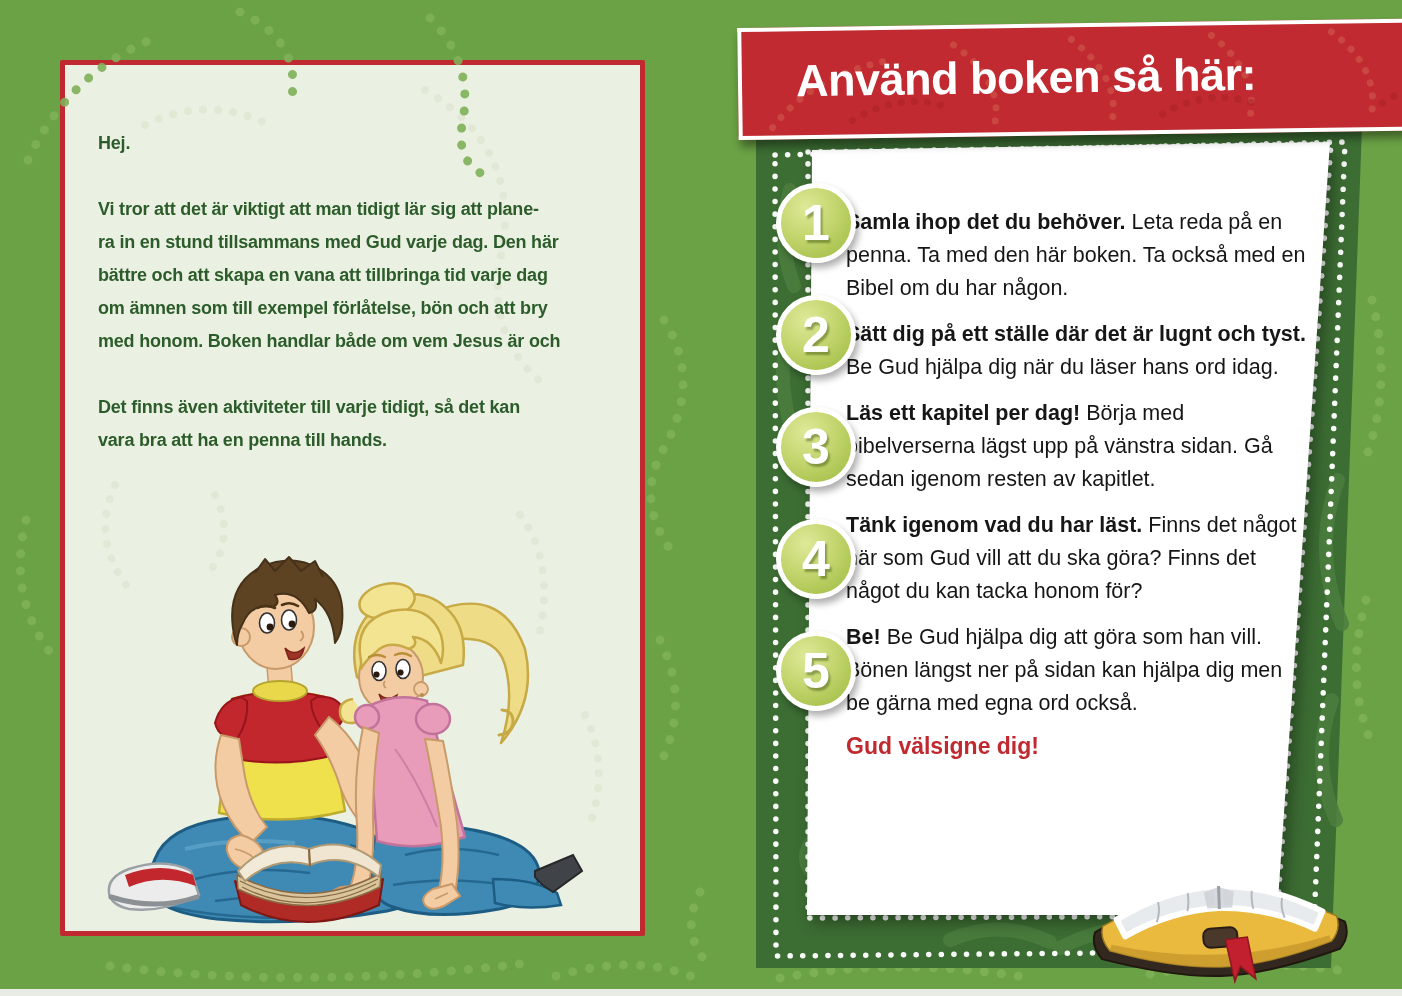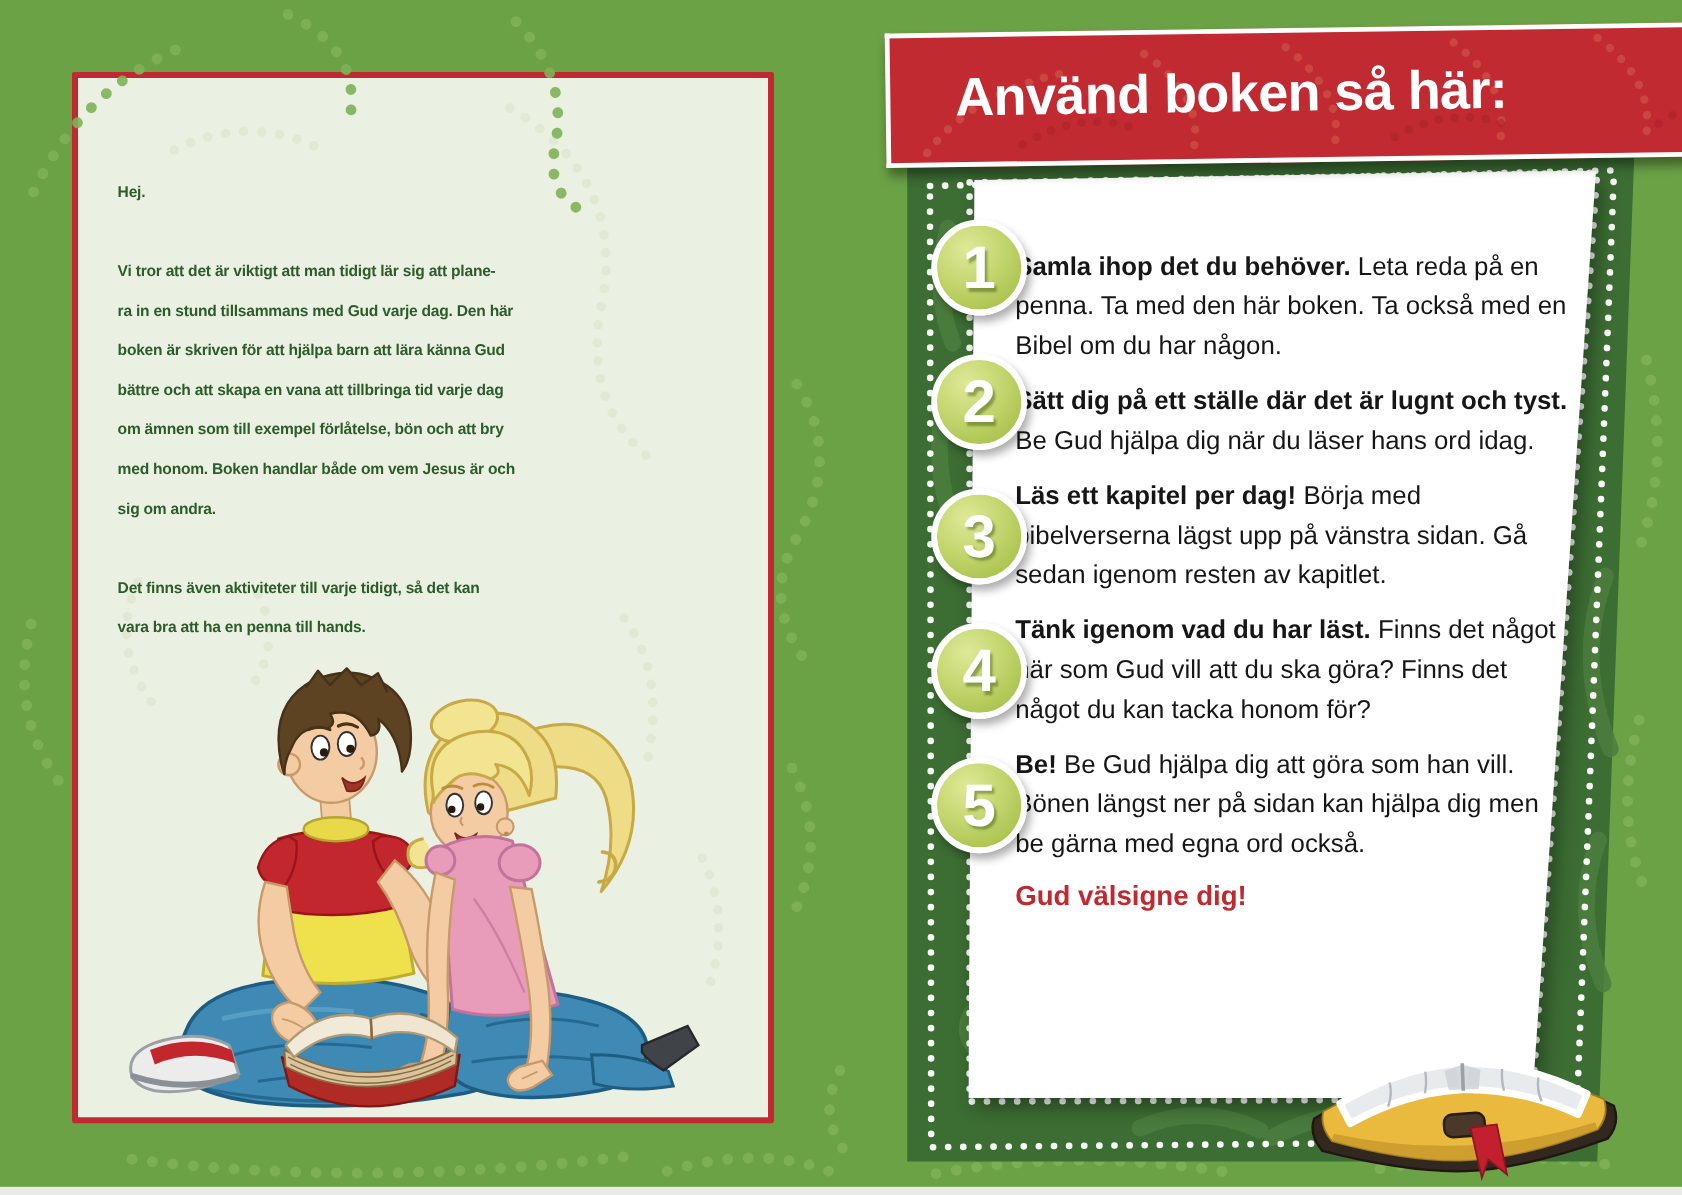--- a/index.html
+++ b/index.html
@@ -10,22 +10,22 @@
   }
   svg{display:block}
 
   
   .intro-card{
     position:absolute;left:60px;top:60px;width:575px;height:866px;
     background:#ebf1e2;border:5px solid #c0292f;border-radius:2px;
   }
   .card-deco{position:absolute;left:0;top:0;}
   .card-text{
-    position:absolute;left:33px;top:78px;width:515px;
-    color:#2d5c2b;font-weight:bold;font-size:13px;line-height:33px;
+    position:absolute;left:33px;top:62px;width:515px;
+    color:#2d5c2b;font-weight:bold;font-size:18px;line-height:33px;
     letter-spacing:-0.2px;white-space:nowrap;
   }
   .card-text .greet{margin-bottom:33px;}
   .card-text .gap{height:33px;}
   .kids{position:absolute;left:30px;top:484px;width:545px;height:385px;}
 
   
   .deco-layer{position:absolute;left:0;top:0;z-index:1;}
   .panel-layer{position:absolute;left:0;top:0;z-index:2;}
 
@@ -173,25 +173,23 @@
         <path d="M150,430 Q170,470 146,505"></path>
         <path d="M80,60 Q140,30 200,58"></path>
         <path d="M520,650 Q545,700 525,760"></path>
       </g>
     </svg>
 
     <div class="card-text">
       <div class="greet">Hej.</div>
       <div>Vi tror att det är viktigt att man tidigt lär sig att plane-</div>
       <div>ra in en stund tillsammans med Gud varje dag.  Den här</div>
-      <div>boken är skriven för att hjälpa barn att lära känna Gud</div>
       <div>bättre och att skapa en vana att tillbringa tid varje dag</div>
       <div>om ämnen som till exempel förlåtelse, bön och att bry</div>
       <div>med honom. Boken handlar både om vem Jesus är och</div>
-      <div>sig om andra.</div>
       <div class="gap"></div>
       <div>Det finns även aktiviteter till varje tidigt, så det kan</div>
       <div>vara bra att ha en penna till hands.</div>
     </div>
 
     <svg class="kids" width="545" height="385" viewBox="0 0 545 385" aria-hidden="true">
 
       <path d="M60,310 Q72,278 128,270 Q208,258 272,282 Q330,298 336,326 Q338,352 292,362 Q200,378 122,370 Q58,362 54,338 Q54,322 60,310 Z" fill="#3f8ab5" stroke="#1d5d84" stroke-width="3" stroke-linejoin="round"></path>
       <path d="M100,330 Q150,316 215,324 M120,352 Q195,342 262,350 M255,296 Q292,306 310,326 M75,358 Q160,376 268,364" stroke="#1d5d84" stroke-width="2.5" fill="none" opacity="0.75"></path>
       <path d="M90,300 Q140,288 200,294" stroke="#63a6cb" stroke-width="4" fill="none" opacity="0.7"></path>

